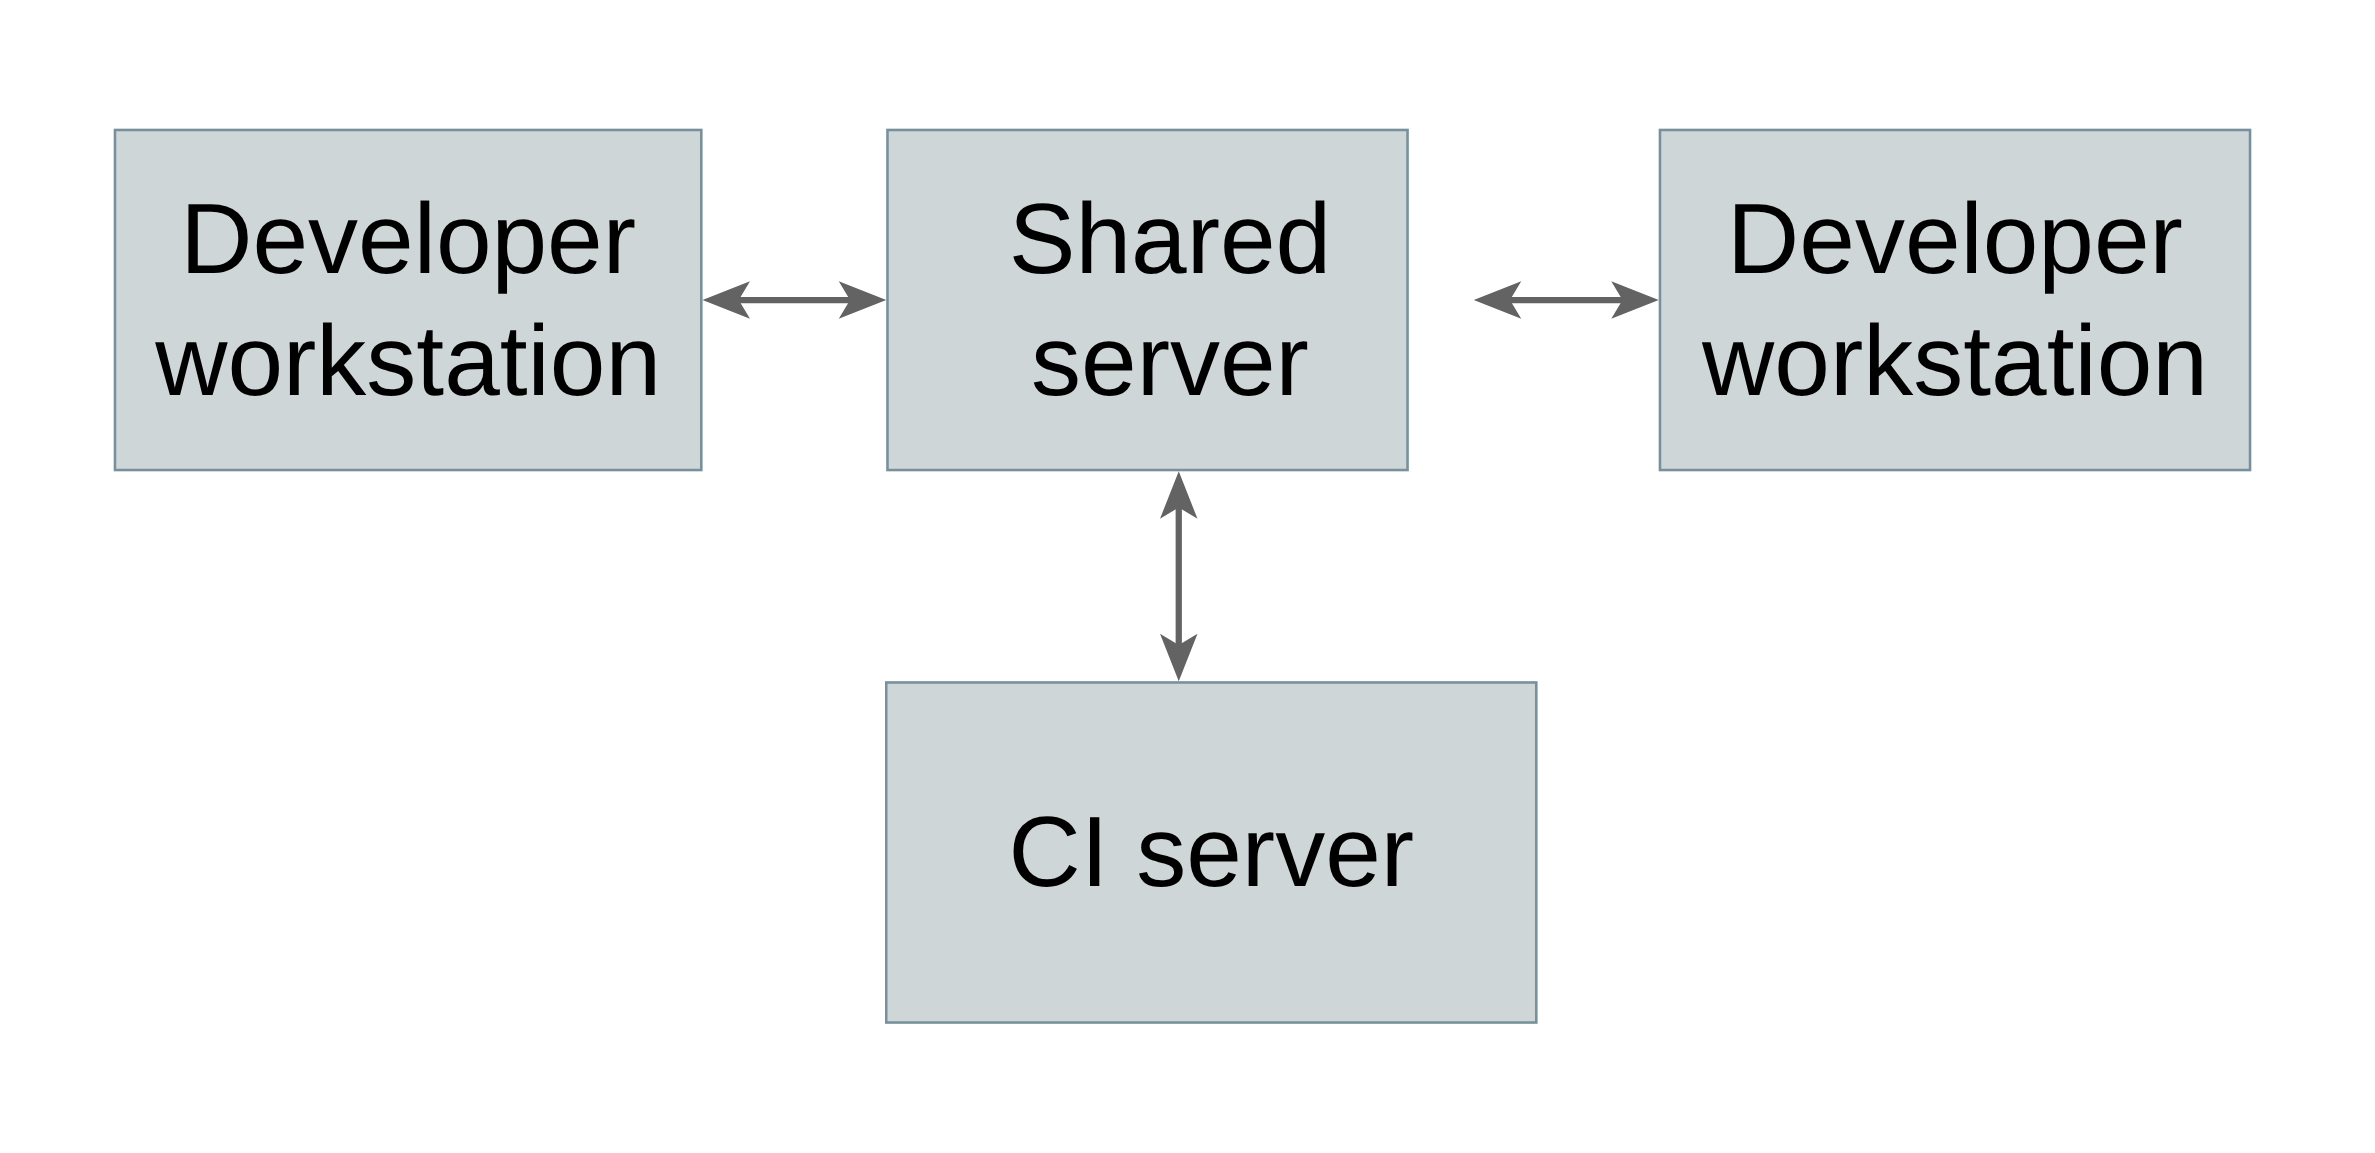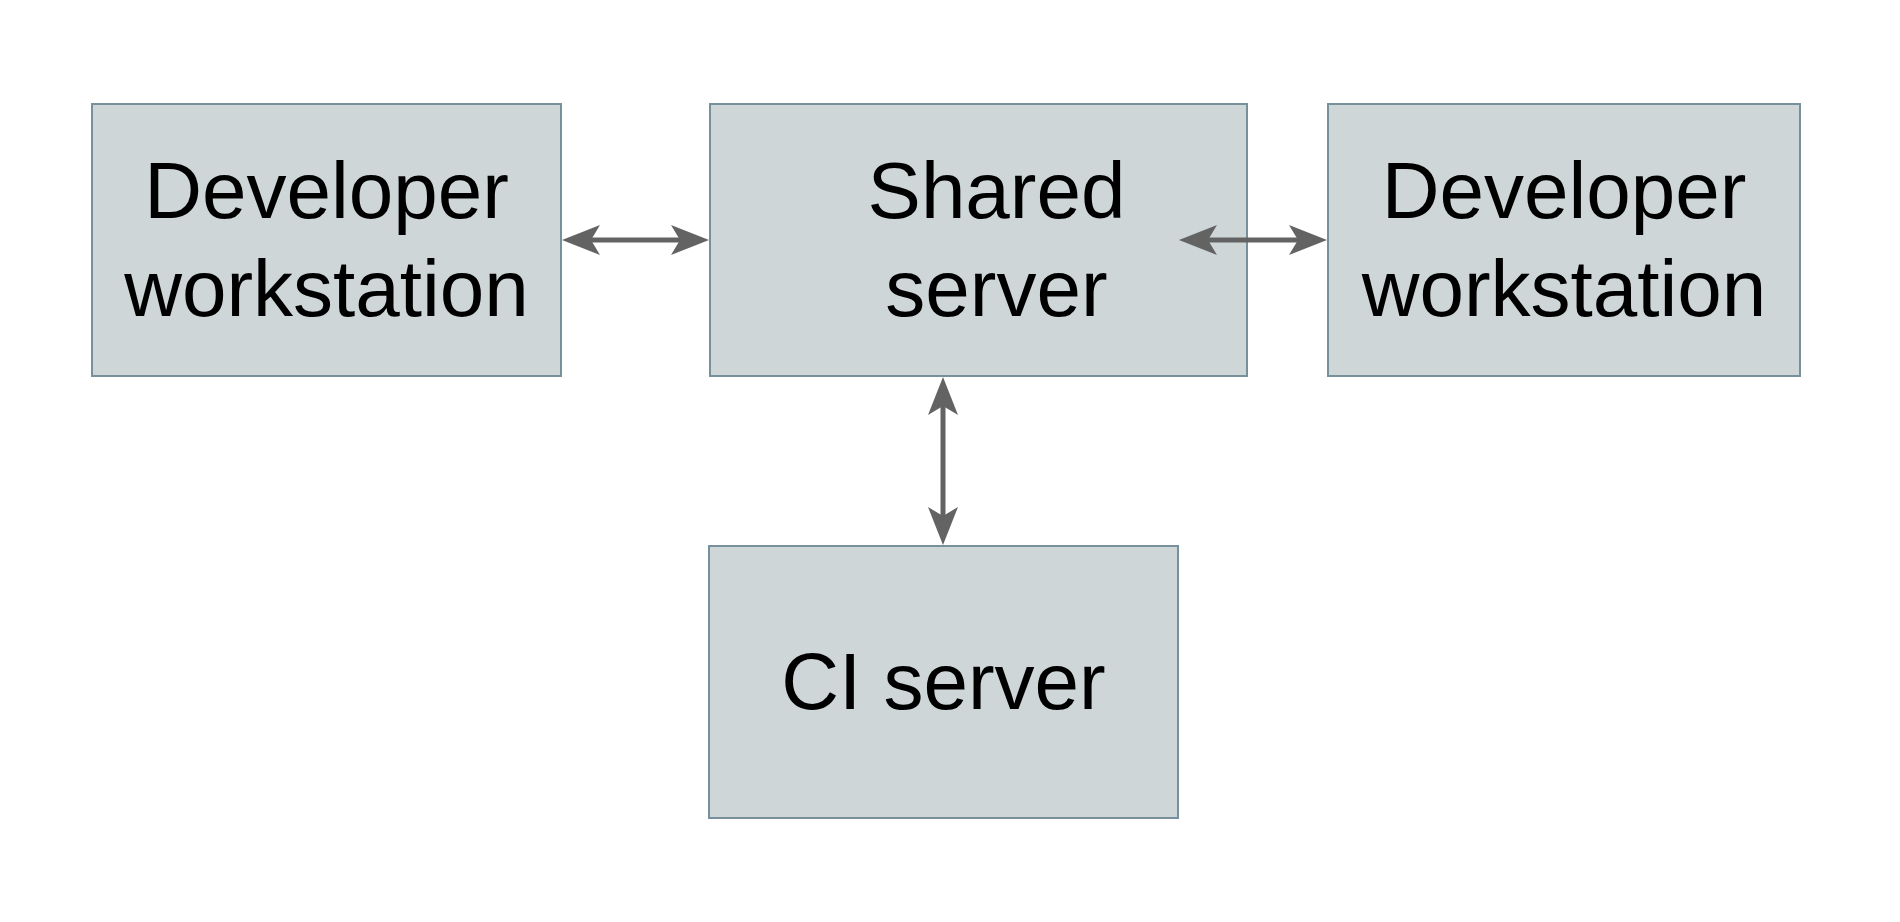--- a/index.html
+++ b/index.html
@@ -24,23 +24,23 @@
     border:2px solid var(--node-border);
     display:flex;flex-direction:column;
     align-items:center;justify-content:center;
     text-align:center;
     color:var(--text);
     font-size:80px;line-height:1.22;
     letter-spacing:0px;
   }
   .node span{display:block;white-space:nowrap;}
   .node-left   {left:91px;  top:103px; width:471px; height:274px;}
-  .node-center {left:709px; top:103px; width:539px; height:274px;padding-left:36px;}
+  .node-center {left:709px; top:103px; width:418px; height:274px;padding-left:36px;}
   .node-right  {left:1327px;top:103px; width:474px; height:274px;}
-  .node-bottom {left:708px; top:545px; width:471px; height:274px;}
+  .node-bottom {left:708px; top:545px; width:522px; height:274px;}
   .connector{position:absolute;}
   .conn-left     {left:562px; top:217px; width:147px; height:46px;}
   .conn-right    {left:1179px;top:217px; width:148px; height:46px;}
   .conn-vertical {left:920px; top:377px; width:46px;  height:168px;}
   .connector svg{display:block;width:100%;height:100%;}
   .connector .head{fill:var(--arrow);stroke:none;}
   .connector .shaft{stroke:var(--arrow);stroke-width:5;fill:none;}
 </style>
 </head>
 <body>

